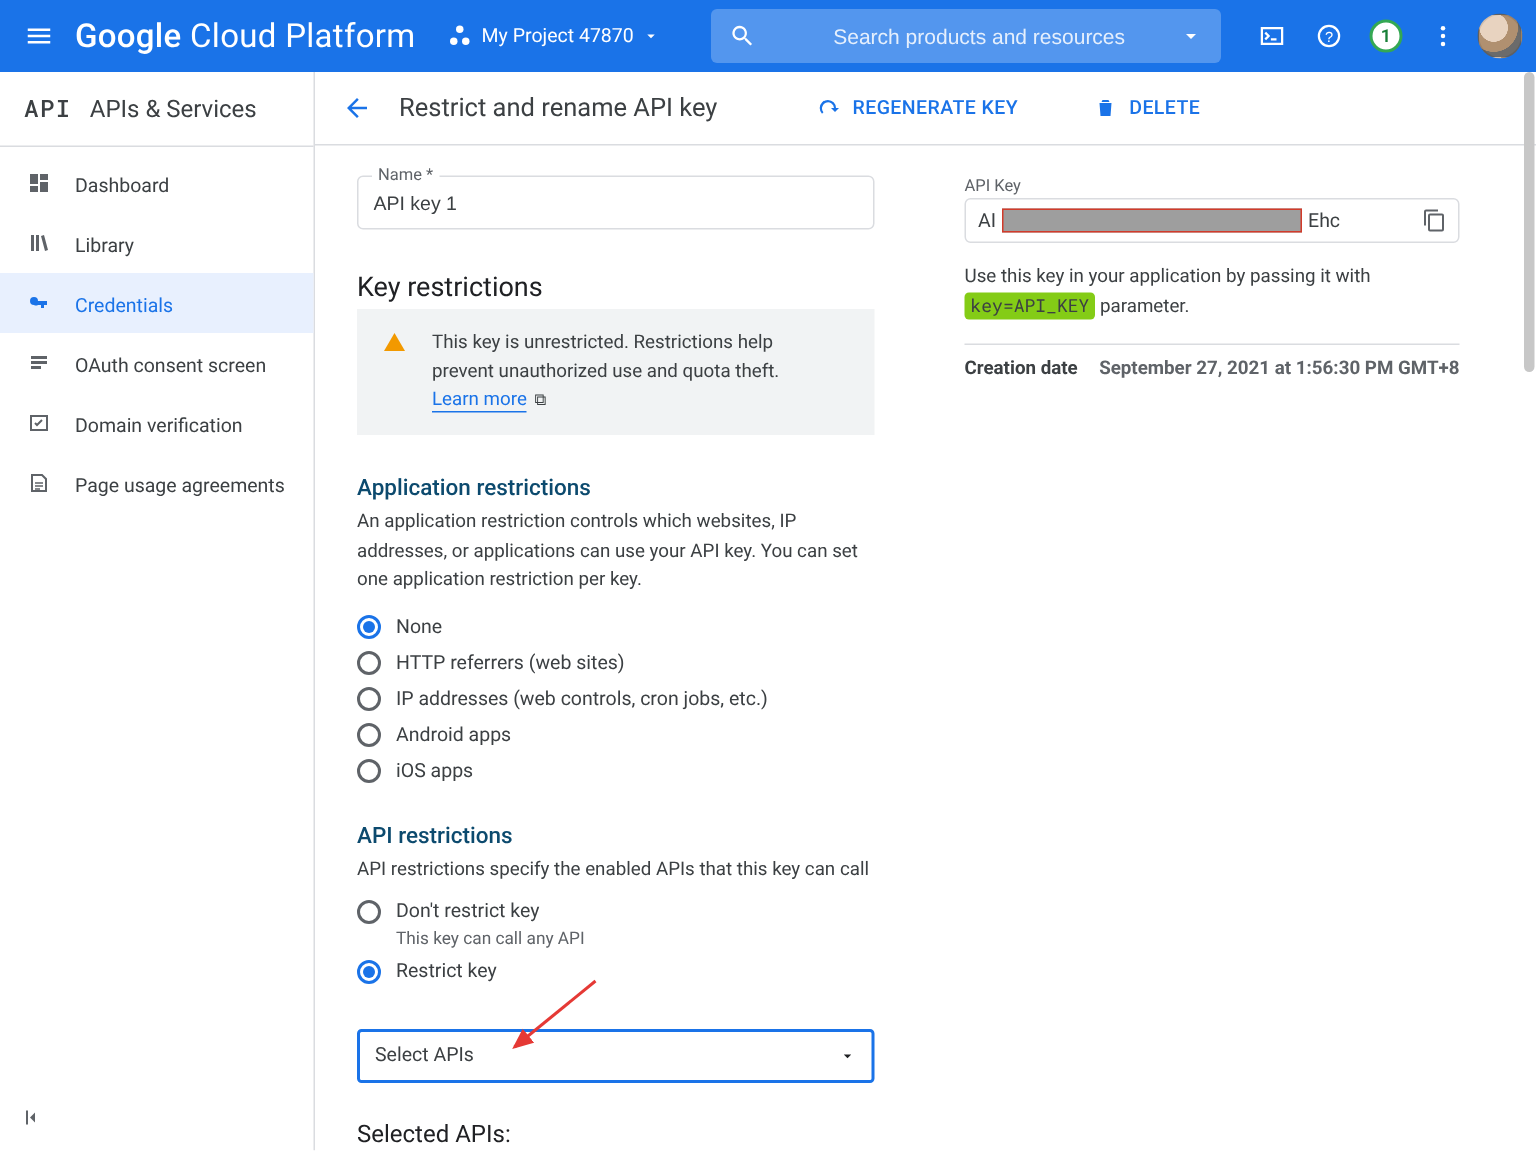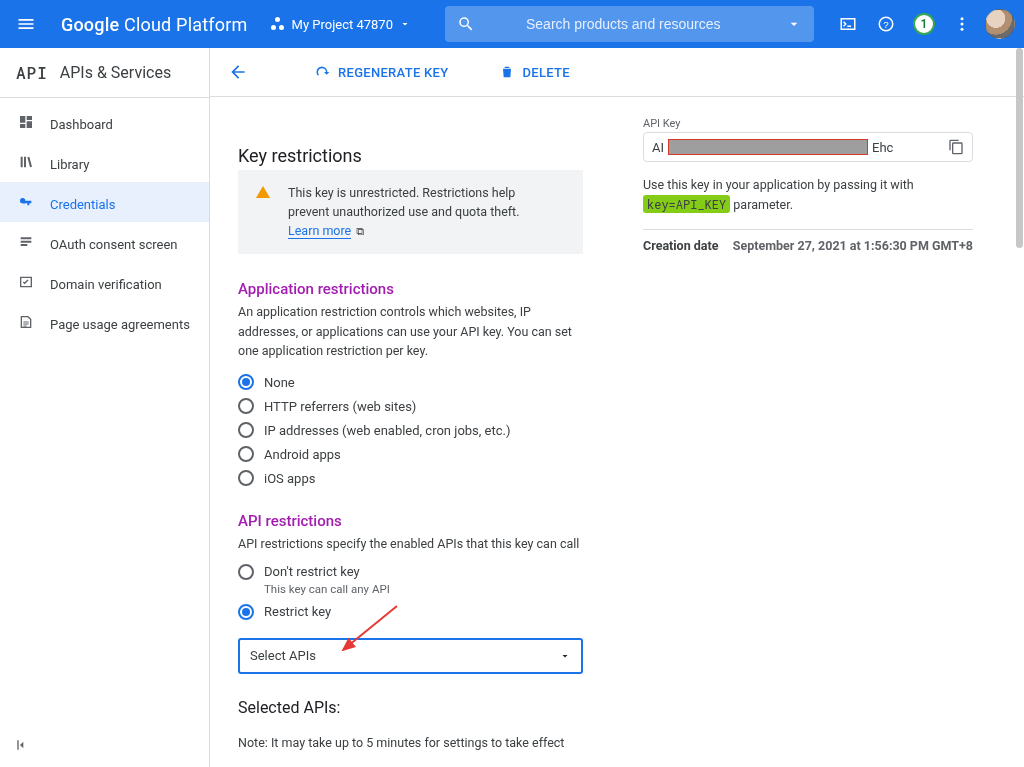--- a/index.html
+++ b/index.html
@@ -30,21 +30,21 @@
     height:48px;
     background:var(--gcp-topbar);
     display:flex;
     align-items:center;
     color:#fff;
     padding:0 8px;
     gap:6px;
   }
   .burger{width:36px;height:36px;display:flex;align-items:center;justify-content:center;border-radius:50%;cursor:pointer;}
   .burger svg{fill:#fff;}
-  .gcp-logo{font-size:18px;font-weight:400;letter-spacing:.2px; white-space:nowrap;margin-left:11px;}
+  .gcp-logo{font-size:22px;font-weight:400;letter-spacing:.2px; white-space:nowrap;}
   .gcp-logo b{font-weight:500;}
   .project-picker{
     display:flex;align-items:center;gap:6px;
     padding:4px 8px; border-radius:4px; cursor:pointer;
     margin-left:8px;
     font-size:13px;
   }
   .project-picker .dots{
     display:inline-block;width:16px;height:16px;position:relative;
   }
@@ -162,34 +162,34 @@
     line-height:1.5;
   }
   .warnbox .tri{
     position:absolute;left:18px;top:16px;
     width:0;height:0;border-left:7px solid transparent;border-right:7px solid transparent;
     border-bottom:12px solid #f29900;
   }
   .warnbox a{color:var(--gcp-link);text-decoration:none;border-bottom:1px solid var(--gcp-link);}
   .ext{font-size:11px;margin-left:2px;}
 
-  h3.sub{font-size:15px;font-weight:500;color:#a21caf;margin:26px 0 4px 0;}
+  h3.sub{font-size:15px;font-weight:500;color:#0c4a6e;margin:26px 0 4px 0;}
   .desc{font-size:12.5px;color:#3c4043;line-height:1.55;margin:4px 0 14px 0;}
 
   .radios{display:flex;flex-direction:column;gap:8px;margin-top:8px;}
   .radio-row{display:flex;align-items:center;gap:10px;font-size:13px;color:#3c4043;cursor:pointer;}
   .rb{
     width:16px;height:16px;border:2px solid #5f6368;border-radius:50%;
     display:flex;align-items:center;justify-content:center;flex:0 0 auto;
   }
   .rb.sel{border-color:var(--gcp-link);}
   .rb.sel::after{content:"";width:8px;height:8px;border-radius:50%;background:var(--gcp-link);}
 
   .select-box{
-    margin-top:18px;
+    margin-top:30px;
     width:345px;height:36px;
     border:2px solid var(--gcp-link);
     border-radius:3px;
     display:flex;align-items:center;justify-content:space-between;
     padding:0 10px;
     font-size:13px;color:#3c4043;
     cursor:pointer;
     position:relative;
   }
 
@@ -354,39 +354,44 @@
     </div>
   </div>
 
   <div class="main">
     <div class="pagehead">
       <span class="backbtn">
         <svg width="20" height="20" viewBox="0 0 24 24" fill="#1a73e8">
             <path d="M20 11H7.8l5.6-5.6L12 4l-8 8 8 8 1.4-1.4L7.8 13H20z"></path>
           </svg>
       </span>
+      <span class="pagetitle">Restrict and rename API key</span>
       <span class="pagehead-spacer"></span>
       <span class="hdr-action">
         <svg width="16" height="16" viewBox="0 0 24 24">
             <path d="M17.65 6.35A8 8 0 106 17.65l1.42-1.42A6 6 0 1118 12h-3l4 4 4-4h-3a8 8 0 00-2.35-5.65z"></path>
           </svg>
         <span>REGENERATE KEY</span>
       </span>
       <span style="width:14px"></span>
       <span class="hdr-action">
         <svg width="16" height="16" viewBox="0 0 24 24">
             <path d="M6 7h12l-1 13H7zM9 4h6l1 2H8z"></path>
           </svg>
         <span>DELETE</span>
       </span>
     </div>
 
     <div class="content">
 
       <div class="col-left">
+        <div class="field-wrap">
+          <span class="field-label">Name *</span>
+          <input class="field-input" value="API key 1" style="">
+        </div>
 
         <h2 class="sect first">Key restrictions</h2>
         <div class="warnbox">
           <span class="tri"></span>
           <span>This key is unrestricted. Restrictions help prevent unauthorized use and quota theft. </span>
           <a href="#"><span>Learn more</span></a>
           <span class="ext">⧉</span>
         </div>
 
         <h3 class="sub">Application restrictions</h3>
@@ -395,21 +400,21 @@
           <label class="radio-row">
               <span class="rb sel"></span>
               <span>None</span>
             </label>
           <label class="radio-row">
               <span class="rb"></span>
               <span>HTTP referrers (web sites)</span>
             </label>
           <label class="radio-row">
               <span class="rb"></span>
-              <span>IP addresses (web enabled, cron jobs, etc.)</span>
+              <span>IP addresses (web controls, cron jobs, etc.)</span>
             </label>
           <label class="radio-row">
               <span class="rb"></span>
               <span>Android apps</span>
             </label>
           <label class="radio-row">
               <span class="rb"></span>
               <span>iOS apps</span>
             </label>
         </div>

